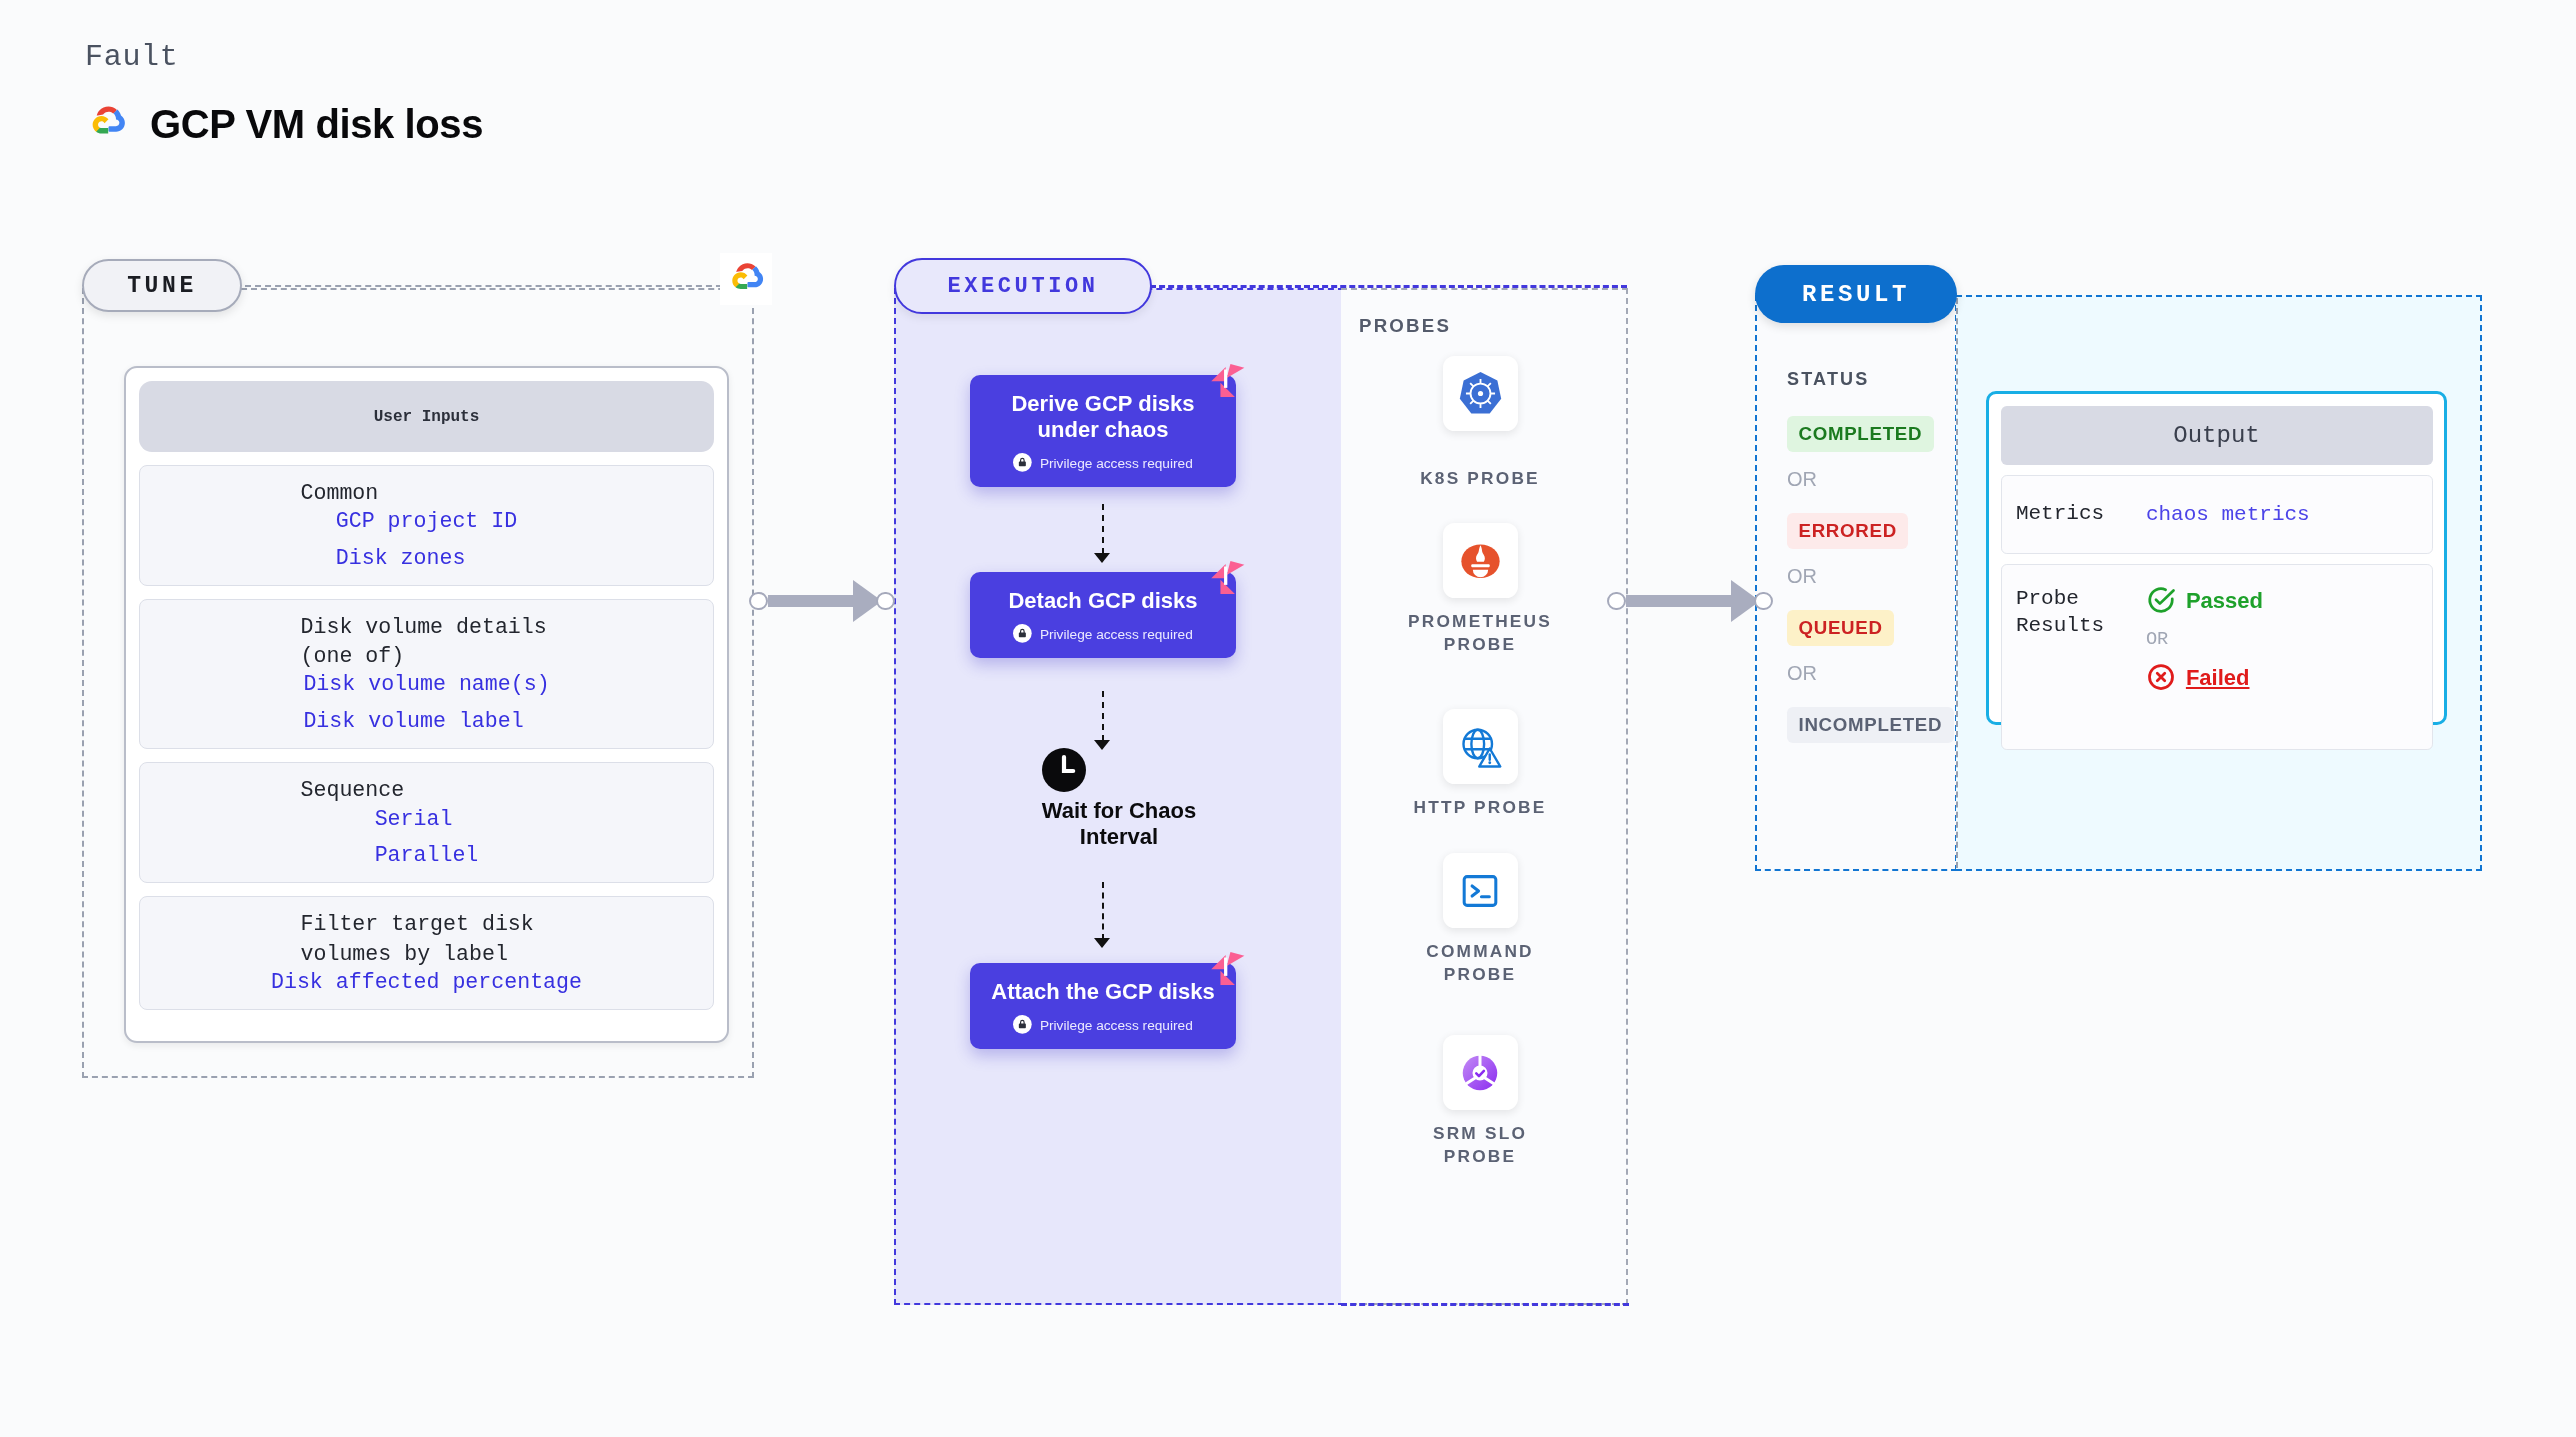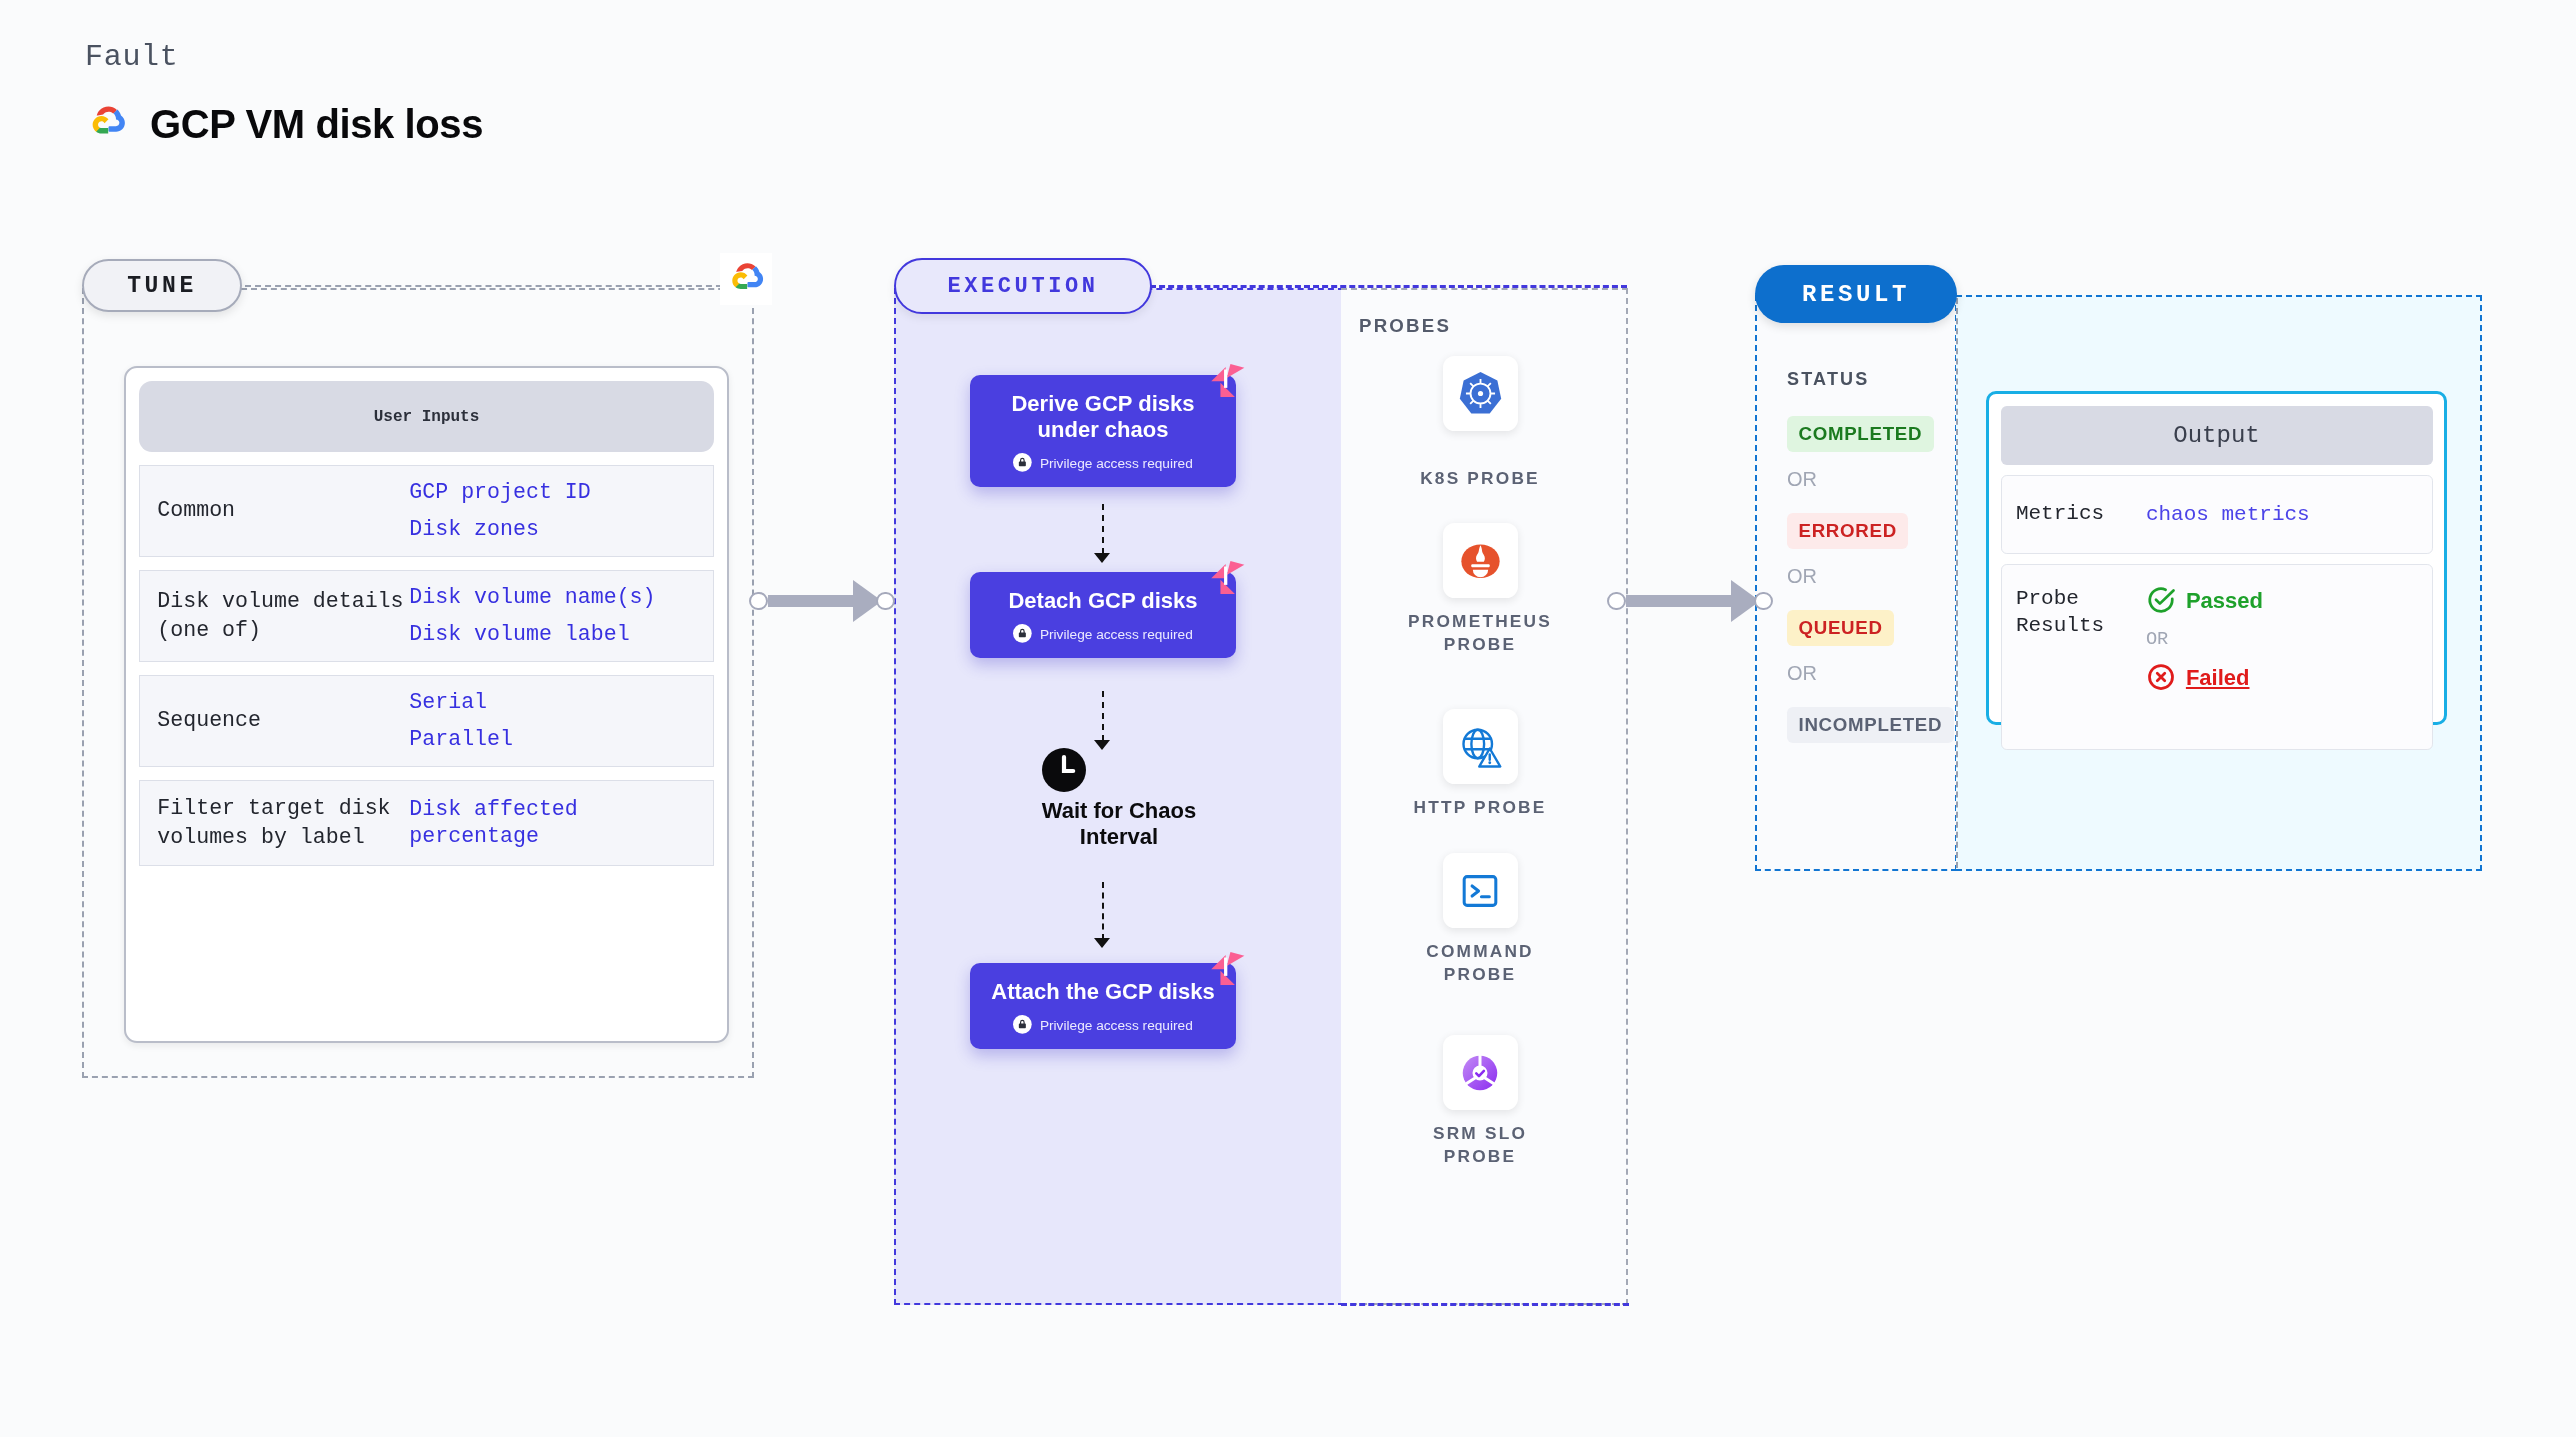--- a/index.html
+++ b/index.html
@@ -65,24 +65,25 @@
     background: #ffffff; border: 2.2px solid #b9bdc9; border-radius: 13px;
     padding: 13px; box-shadow: 0 2.2px 7.2px rgba(0,0,0,0.07);
   }
   #user-inputs-header {
     height: 71px; background: #d8dae4; border-radius: 13px;
     display:flex; align-items:center; justify-content:center;
     font-family:"Liberation Mono", monospace; font-size: 16px; color:#2b2f3a; font-weight:700;
   }
   .ui-row {
     margin-top: 13px;
-    background: #f5f6fa; border: 1.4px solid #dcdfe8; border-radius: 0;
+    background: #f5f6fa; border: 1.4px solid #dcdfe8; border-radius: 8px;
     display:flex; align-items:center;
     padding: 13px 17.3px;
     min-height: 86px;
+    flex-direction: column;
   }
   .ui-key {
     width: 252px; flex-shrink:0;
     font-family:"Liberation Mono", monospace; font-size: 21.6px; color:#23262e; line-height:1.35;
   }
   .ui-vals { display:flex; flex-direction:column; gap:10px; }
   .ui-val {
     font-family:"Liberation Mono", monospace; font-size: 21.6px; color:#3730e0; line-height:1.25;
   }
 

